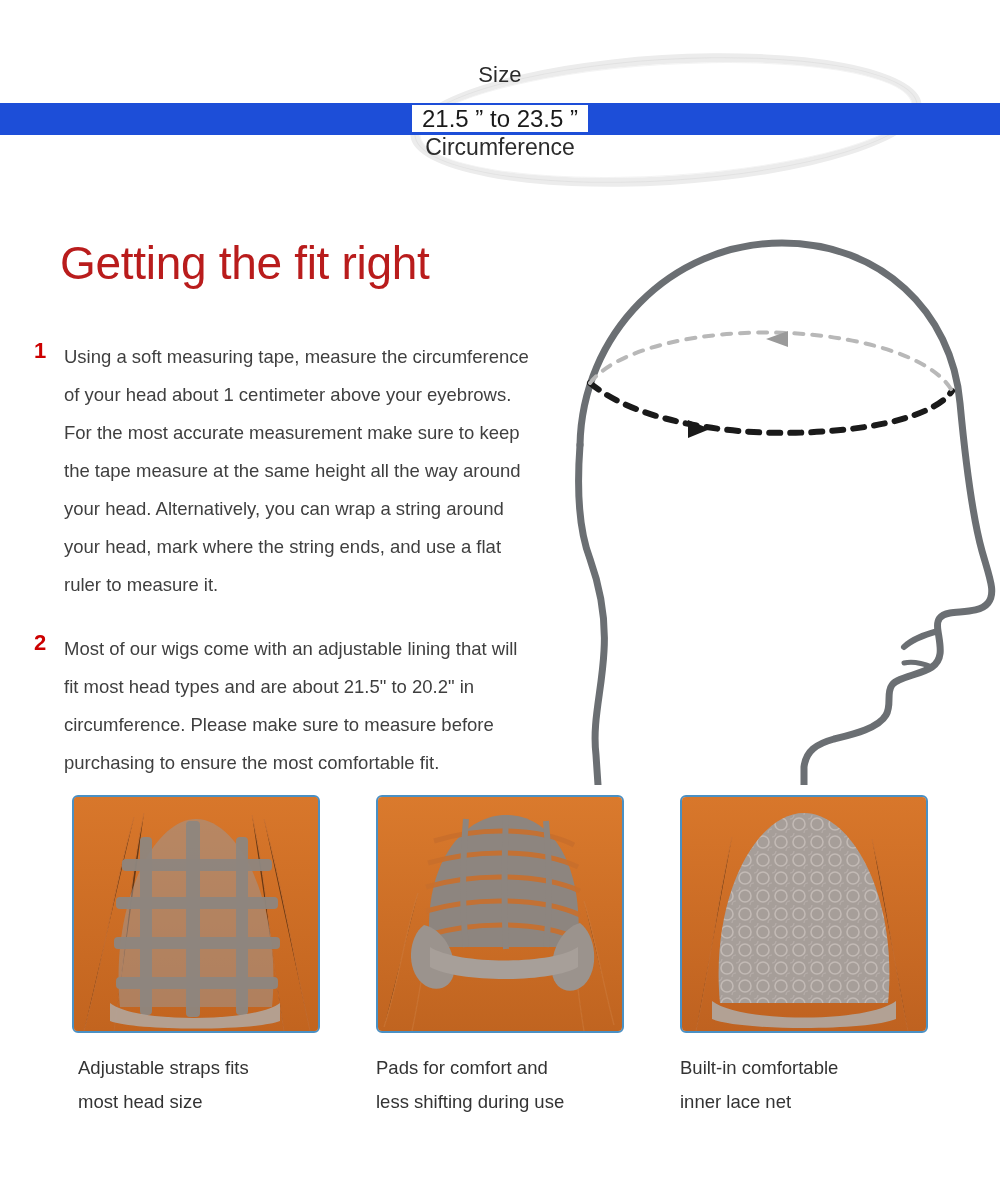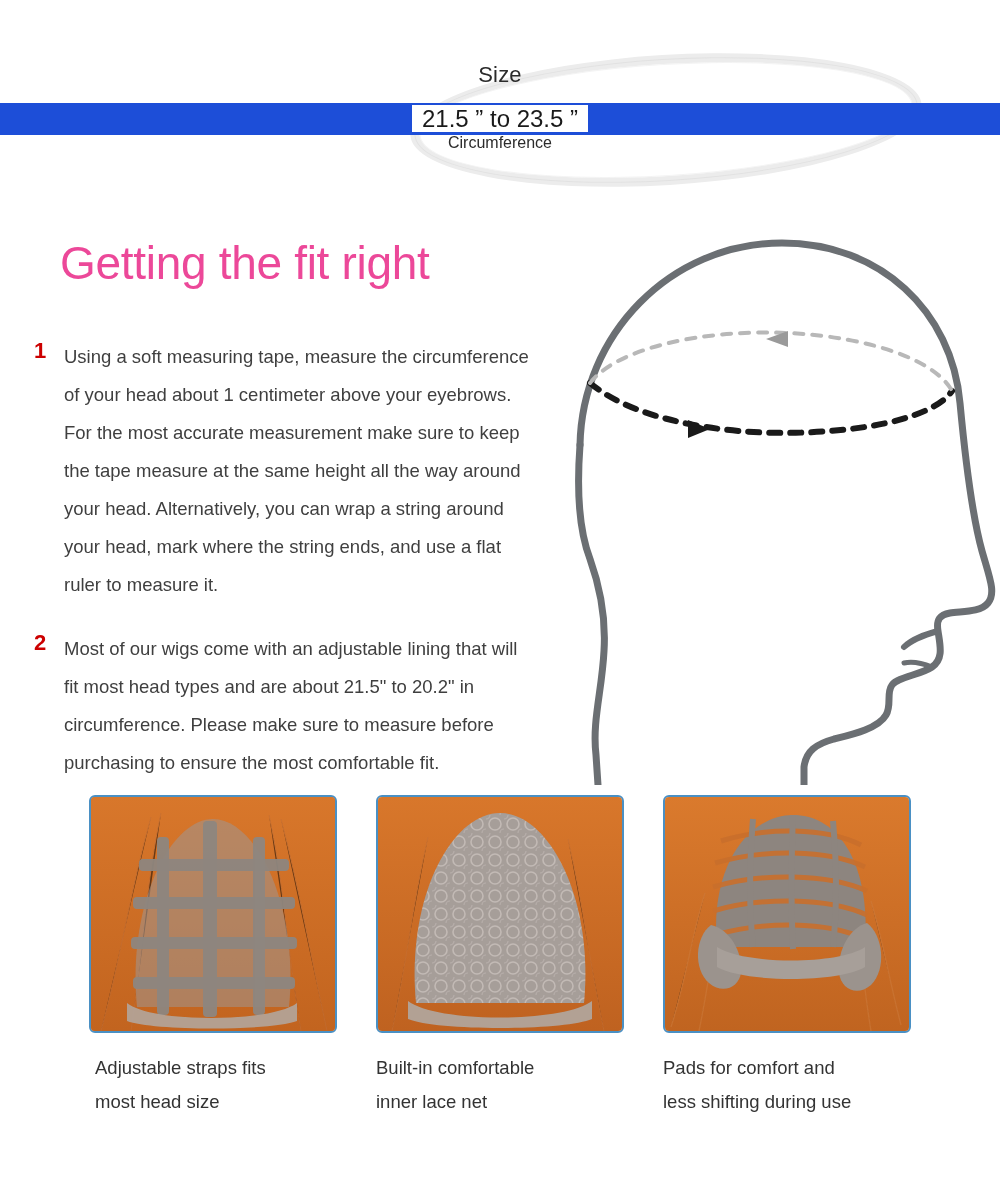--- a/index.html
+++ b/index.html
@@ -73,31 +73,31 @@
     color: #1a1a1a;
     background: #1d4ed8;
     padding: 2px 0;
   }
   .size-value span { background: #fff; padding: 0 10px; }
   .size-caption {
     position: absolute;
     left: 0; top: 134px;
     width: 1000px;
     text-align: center;
-    font-size: 16px;
+    font-size: 23px;
     color: #2b2b2b;
   }
 
   
   .fit-heading {
     position: absolute;
     left: 60px; top: 236px;
     font-size: 46px;
     font-weight: 400;
-    color: #ec4899;
+    color: #b91c1c;
     letter-spacing: -.3px;
     text-align: right;
   }
   .steps { position: absolute; left: 30px; top: 338px; width: 500px; }
   .step { position: relative; padding-left: 34px; margin-bottom: 26px; }
   .step-num {
     position: absolute;
     left: 4px; top: 0;
     font-size: 22px;
     font-weight: bold;
@@ -116,21 +116,21 @@
     width: 480px; height: 570px;
   }
 
   
   .cards {
     position: absolute;
     left: 0; top: 795px;
     width: 1000px;
     display: flex;
     justify-content: center;
-    gap: 39px;
+    gap: 56px;
   }
   .card { width: 248px; }
   .card-frame {
     width: 248px; height: 238px;
     border: 2px solid #4a90c4;
     border-radius: 6px;
     overflow: hidden;
     position: relative;
     background: #e8d9cf;
   }
@@ -235,20 +235,62 @@
           <rect x="66" y="40" width="12" height="178" rx="4"></rect>
           <rect x="112" y="24" width="14" height="196" rx="4"></rect>
           <rect x="162" y="40" width="12" height="178" rx="4"></rect>
         </g>
         <path d="M36 206 C 60 226, 180 226, 206 206 L 206 224 C 180 234, 62 234, 36 224 Z" fill="#b2a9a3" opacity=".85"></path>
       </svg>
     </div>
     <div class="card-caption">
       <div>Adjustable straps fits</div>
       <div>most head size</div>
+    </div>
+  </div>
+
+  <div class="card">
+    <div class="card-frame">
+      <svg width="244" height="234" viewBox="0 0 244 234" style="position:absolute;inset:0">
+        <defs>
+          <linearGradient id="hairG3" x1="0" y1="0" x2="0" y2="1">
+            <stop offset="0%" stop-color="#da7a2d"></stop>
+              <stop offset="100%" stop-color="#c06420"></stop>
+          </linearGradient>
+        </defs>
+        <rect width="244" height="234" fill="url(#hairG3)"></rect>
+        <g stroke="#cd7b3c" stroke-width="1.4" opacity=".55">
+          <path d="M6 230 C 22 180 26 140 40 96"></path>
+            <path d="M34 234 C 44 186 48 146 58 104"></path>
+          <path d="M206 234 C 198 186 196 148 188 108"></path>
+            <path d="M236 228 C 224 182 218 144 206 104"></path>
+        </g>
+
+        <path d="M52 150 C 44 66, 86 18, 128 18 C 172 18, 206 64, 200 150 Z" fill="#8d857f"></path>
+        <g stroke="#c96f2c" stroke-width="5" opacity=".9">
+          <path d="M56 44 C 100 30, 160 30, 196 48" fill="none"></path>
+          <path d="M50 66 C 98 52, 162 52, 200 70" fill="none"></path>
+          <path d="M48 90 C 96 76, 162 76, 202 94" fill="none"></path>
+          <path d="M48 114 C 96 100, 162 100, 202 118" fill="none"></path>
+          <path d="M50 138 C 98 124, 162 124, 200 142" fill="none"></path>
+        </g>
+        <g stroke="#8d857f" stroke-width="6" fill="none">
+          <path d="M88 22 C 84 70, 84 110, 88 150"></path>
+          <path d="M128 18 C 126 70, 126 110, 128 152"></path>
+          <path d="M168 24 C 172 70, 172 112, 168 150"></path>
+        </g>
+
+        <path d="M46 128 C 30 140, 28 172, 44 186 C 58 198, 74 190, 76 176 C 78 154, 64 132, 46 128 Z" fill="#9b938d"></path>
+        <path d="M202 126 C 218 138, 222 172, 206 188 C 192 200, 176 192, 174 176 C 172 152, 186 130, 202 126 Z" fill="#9b938d"></path>
+        <path d="M52 150 C 80 168, 174 168, 200 150 L 200 170 C 174 186, 80 186, 52 170 Z" fill="#a79f99"></path>
+      </svg>
+    </div>
+    <div class="card-caption cap3">
+      <div>Pads for comfort and</div>
+      <div>less shifting during use</div>
     </div>
   </div>
 
   <div class="card">
     <div class="card-frame">
       <svg width="244" height="234" viewBox="0 0 244 234" style="position:absolute;inset:0">
         <defs>
           <linearGradient id="hairG2" x1="0" y1="0" x2="0" y2="1">
             <stop offset="0%" stop-color="#d8772b"></stop>
               <stop offset="100%" stop-color="#bf6220"></stop>
@@ -269,55 +311,13 @@
         <path d="M38 206 C 28 100, 74 16, 122 16 C 170 16, 216 100, 206 206 Z" fill="#9d938e" opacity=".18"></path>
         <path d="M30 204 C 58 226, 186 226, 214 204 L 214 222 C 186 234, 58 234, 30 222 Z" fill="#b0a7a1" opacity=".9"></path>
       </svg>
     </div>
     <div class="card-caption cap2">
       <div>Built-in comfortable</div>
       <div>inner lace net</div>
     </div>
   </div>
 
-  <div class="card">
-    <div class="card-frame">
-      <svg width="244" height="234" viewBox="0 0 244 234" style="position:absolute;inset:0">
-        <defs>
-          <linearGradient id="hairG3" x1="0" y1="0" x2="0" y2="1">
-            <stop offset="0%" stop-color="#da7a2d"></stop>
-              <stop offset="100%" stop-color="#c06420"></stop>
-          </linearGradient>
-        </defs>
-        <rect width="244" height="234" fill="url(#hairG3)"></rect>
-        <g stroke="#cd7b3c" stroke-width="1.4" opacity=".55">
-          <path d="M6 230 C 22 180 26 140 40 96"></path>
-            <path d="M34 234 C 44 186 48 146 58 104"></path>
-          <path d="M206 234 C 198 186 196 148 188 108"></path>
-            <path d="M236 228 C 224 182 218 144 206 104"></path>
-        </g>
-
-        <path d="M52 150 C 44 66, 86 18, 128 18 C 172 18, 206 64, 200 150 Z" fill="#8d857f"></path>
-        <g stroke="#c96f2c" stroke-width="5" opacity=".9">
-          <path d="M56 44 C 100 30, 160 30, 196 48" fill="none"></path>
-          <path d="M50 66 C 98 52, 162 52, 200 70" fill="none"></path>
-          <path d="M48 90 C 96 76, 162 76, 202 94" fill="none"></path>
-          <path d="M48 114 C 96 100, 162 100, 202 118" fill="none"></path>
-          <path d="M50 138 C 98 124, 162 124, 200 142" fill="none"></path>
-        </g>
-        <g stroke="#8d857f" stroke-width="6" fill="none">
-          <path d="M88 22 C 84 70, 84 110, 88 150"></path>
-          <path d="M128 18 C 126 70, 126 110, 128 152"></path>
-          <path d="M168 24 C 172 70, 172 112, 168 150"></path>
-        </g>
-
-        <path d="M46 128 C 30 140, 28 172, 44 186 C 58 198, 74 190, 76 176 C 78 154, 64 132, 46 128 Z" fill="#9b938d"></path>
-        <path d="M202 126 C 218 138, 222 172, 206 188 C 192 200, 176 192, 174 176 C 172 152, 186 130, 202 126 Z" fill="#9b938d"></path>
-        <path d="M52 150 C 80 168, 174 168, 200 150 L 200 170 C 174 186, 80 186, 52 170 Z" fill="#a79f99"></path>
-      </svg>
-    </div>
-    <div class="card-caption cap3">
-      <div>Pads for comfort and</div>
-      <div>less shifting during use</div>
-    </div>
-  </div>
-
 </div>
 
 </body></html>

